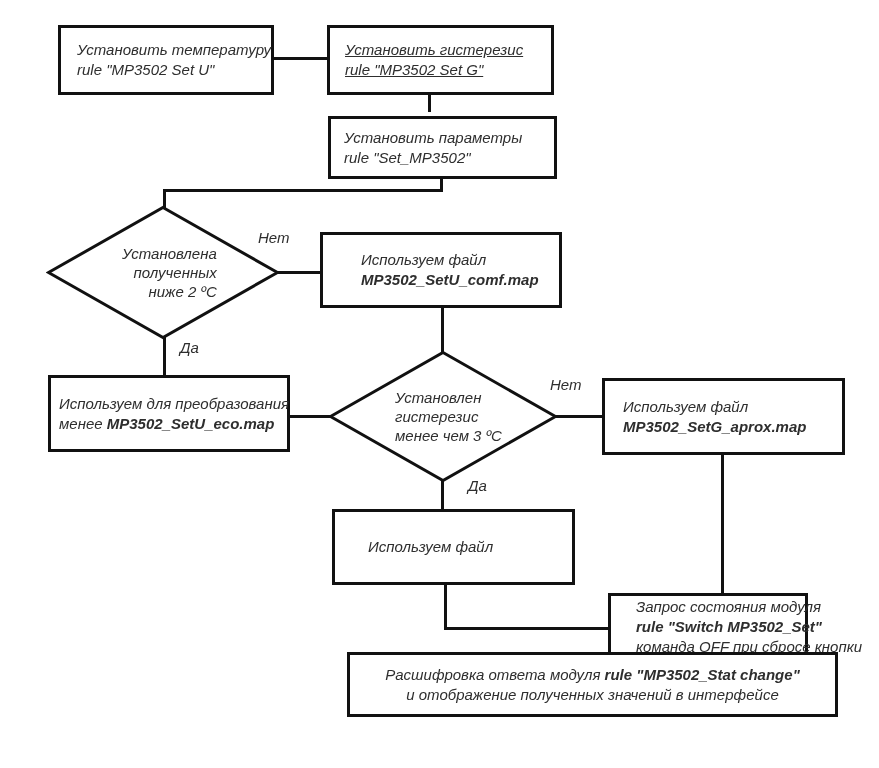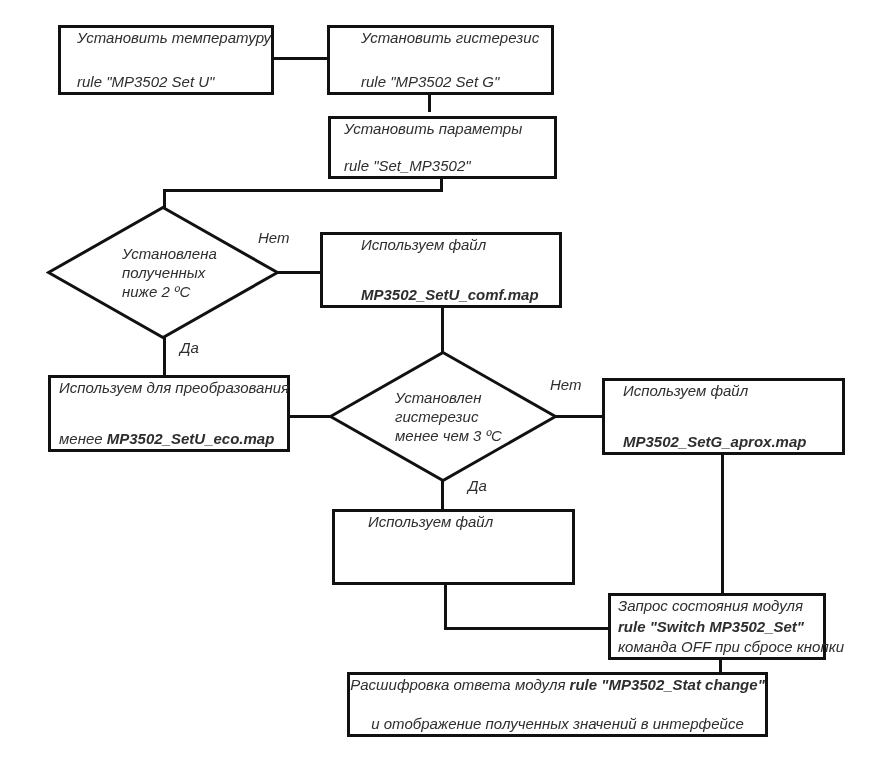--- a/index.html
+++ b/index.html
@@ -18,21 +18,21 @@
     color: #2e2e2e;
     overflow: hidden;
   }
   .box {
     position: absolute;
     background: #ffffff;
     border: 3px solid #111111;
     box-sizing: border-box;
     display: flex;
     flex-direction: column;
-    justify-content: space-between;
+    justify-content: center;
     z-index: 2;
   }
   .ln {
     line-height: 20px;
     white-space: nowrap;
   }
   .connector {
     position: absolute;
     background: #111111;
     z-index: 1;
@@ -83,35 +83,35 @@
   <div class="connector" style="left:721px; top:453px; width:3px; height:142px;"></div>
   <div class="connector" style="left:444px; top:583px; width:3px; height:47px;"></div>
   <div class="connector" style="left:444px; top:627px; width:166px; height:3px;"></div>
   <div class="connector" style="left:719px; top:658px; width:3px; height:16px;"></div>
 
   <div class="box" style="left:58px; top:25px; width:216px; height:70px; padding-left:16px;">
     <div class="ln">Установить температуру</div>
     <div class="ln">rule "MP3502 Set U"</div>
   </div>
 
-  <div class="box" style="left:327px; top:25px; width:227px; height:70px; padding-left:31px;">
+  <div class="box" style="left:327px; top:25px; width:227px; height:70px; padding-left:15px;text-decoration:underline;">
     <div class="ln">Установить гистерезис</div>
     <div class="ln">rule "MP3502 Set G"</div>
   </div>
 
   <div class="box" style="left:328px; top:116px; width:229px; height:63px; padding-left:13px;">
     <div class="ln">Установить параметры</div>
     <div class="ln">rule "Set_MP3502"</div>
   </div>
 
   <div class="diamond" style="left:46px; top:205px; width:234px; height:135px;">
     <svg width="234" height="135" viewBox="0 0 234 135">
       <polygon points="117,2.5 231.5,67.5 117,132.5 2.5,67.5" fill="#ffffff" stroke="#111111" stroke-width="3"></polygon>
     </svg>
-    <div class="dtext" style="left:76px;">
+    <div class="dtext" style="left:76px;text-align:right;">
       <div class="ln">Установлена</div>
       <div class="ln">полученных</div>
       <div class="ln">ниже 2 ºС</div>
     </div>
   </div>
 
   <div class="box" style="left:320px; top:232px; width:242px; height:76px; padding-left:38px;">
     <div class="ln">Используем файл</div>
     <div class="ln"><b>MP3502_SetU_comf.map</b></div>
   </div>
@@ -134,27 +134,27 @@
 
   <div class="box" style="left:602px; top:378px; width:243px; height:77px; padding-left:18px;">
     <div class="ln">Используем файл</div>
     <div class="ln"><b>MP3502_SetG_aprox.map</b></div>
   </div>
 
   <div class="box" style="left:332px; top:509px; width:243px; height:76px; padding-left:33px;">
     <div class="ln">Используем файл</div>
   </div>
 
-  <div class="box" style="left:608px; top:593px; width:218px; height:67px; padding-left:7px;">
+  <div class="box" style="left:608px; top:593px; width:200px; height:67px; padding-left:25px;">
     <div class="ln">Запрос состояния модуля</div>
     <div class="ln"><b>rule "Switch MP3502_Set"</b></div>
     <div class="ln">команда OFF при сбросе кнопки</div>
   </div>
 
-  <div class="box center-text" style="left:347px; top:672px; width:421px; height:65px;">
+  <div class="box center-text" style="left:347px; top:652px; width:491px; height:65px;">
     <div class="ln"><span>Расшифровка ответа модуля </span><b>rule "MP3502_Stat change"</b></div>
     <div class="ln">и отображение полученных значений в интерфейсе</div>
   </div>
 
   <div class="edge-label" style="left:258px; top:230px;">Нет</div>
   <div class="edge-label" style="left:180px; top:340px;">Да</div>
   <div class="edge-label" style="left:550px; top:377px;">Нет</div>
   <div class="edge-label" style="left:468px; top:478px;">Да</div>
 
 </div>

